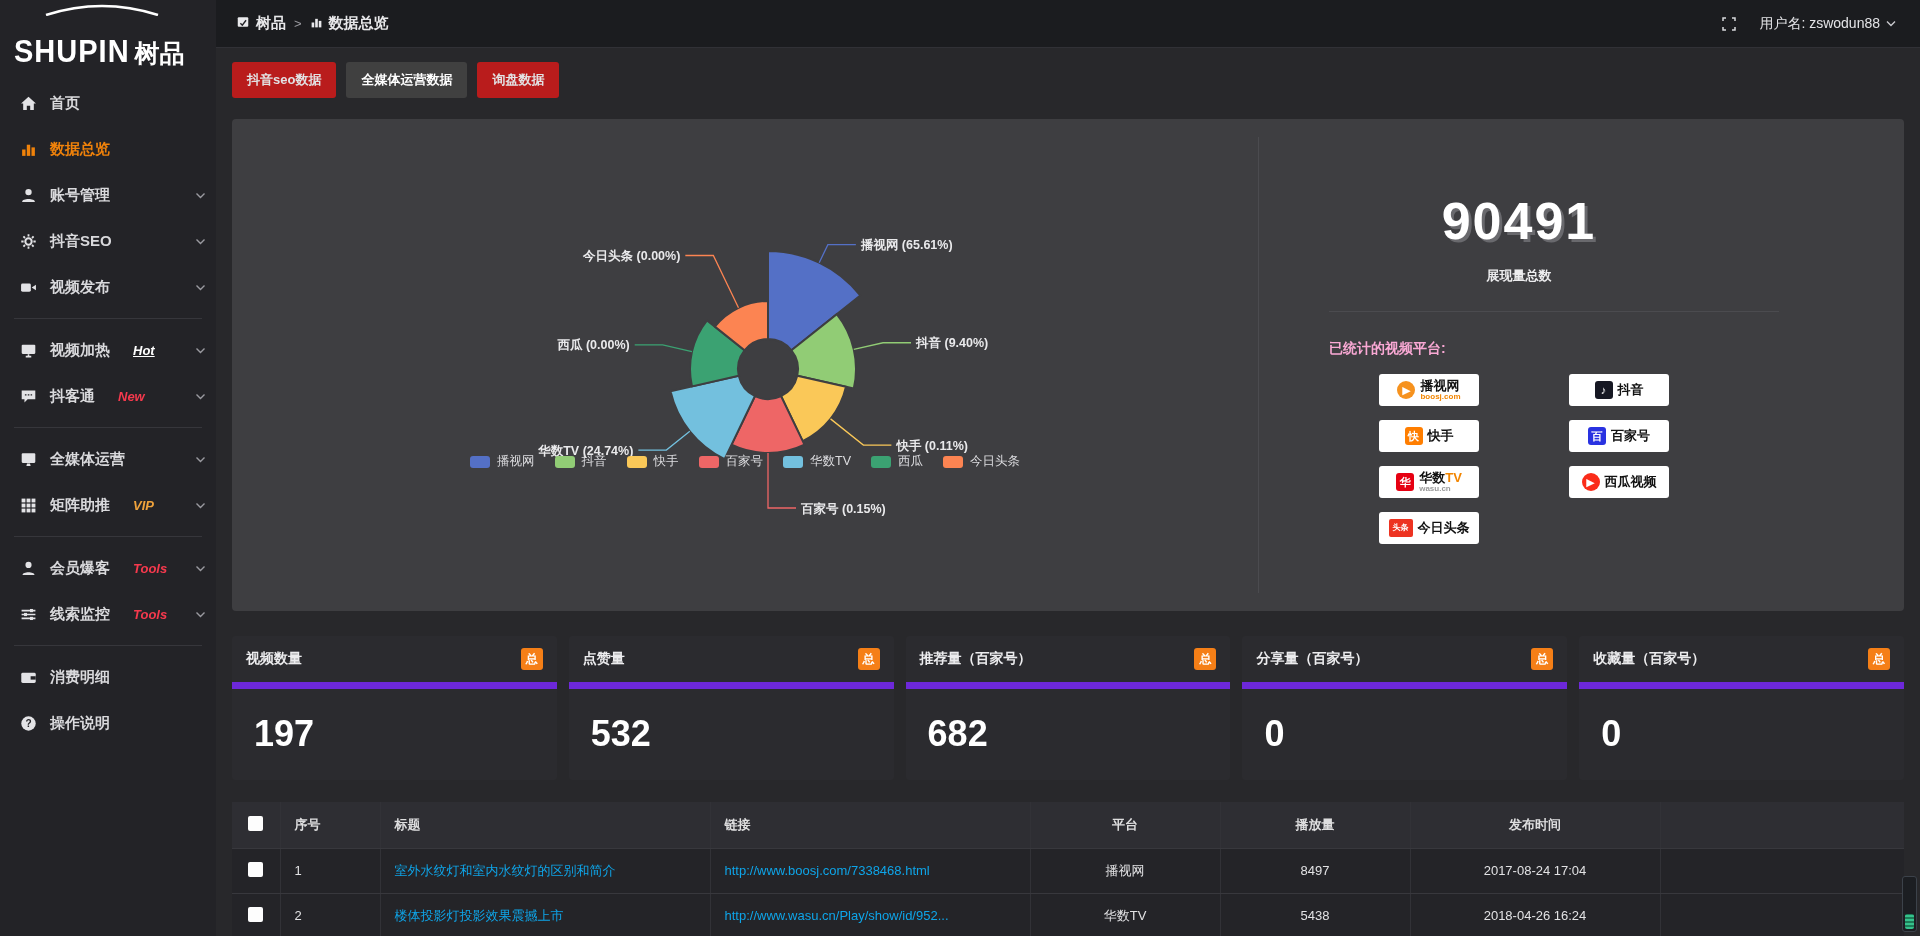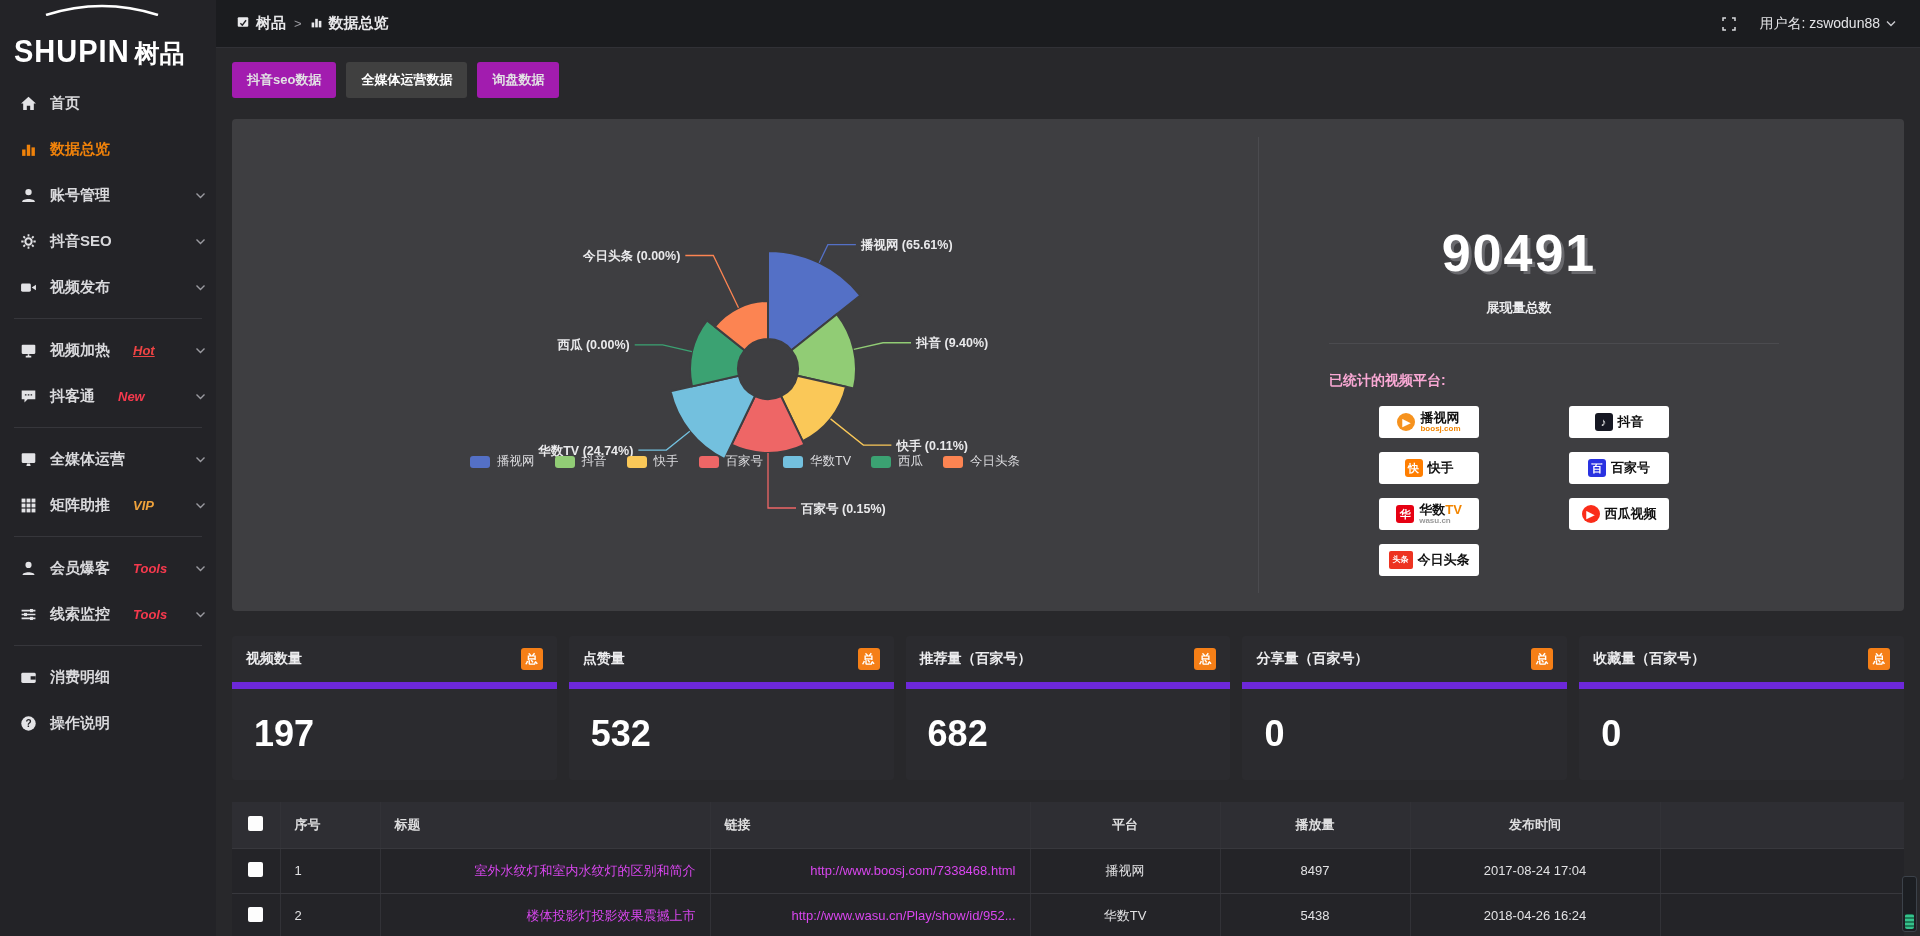--- a/index.html
+++ b/index.html
@@ -30,33 +30,33 @@
             display:flex; align-items:center; padding:0 24px 0 20px; flex-shrink:0; }
   .crumb { display:flex; align-items:center; gap:8px; font-size:15px; color:#e8e8ea; }
   .crumb-item { display:flex; align-items:center; gap:6px; font-weight:bold; cursor:pointer; }
   .crumb-sep { color:#9a9aa0; font-size:13px; }
   .topbar-right { margin-left:auto; display:flex; align-items:center; gap:22px; }
   .fs-icon { display:inline-flex; color:#d8d8db; cursor:pointer; }
   .user-name { font-size:14px; color:#e4e4e7; cursor:pointer; display:flex; align-items:center; gap:6px; }
   
   .content { flex:1; padding:14px 16px 0 16px; }
   .tabs { display:flex; gap:10px; }
-  .tab { background:#a21caf; color:#e2e2e4; font-size:13px; font-weight:bold;
+  .tab { background:#b91c1c; color:#e2e2e4; font-size:13px; font-weight:bold;
          padding:9px 15px; border-radius:3px; border:none; cursor:pointer;
          font-family:inherit; }
   .tab.active { background:#404040; color:#fff; }
   .panel { margin-top:21px; background:#3e3e41; border-radius:4px; height:492px; display:flex; }
   .chart-zone { width:1026px; position:relative; flex-shrink:0; }
   .chart-zone svg.pie { position:absolute; left:0; top:0; }
   .legend { position:absolute; left:0; top:334px; width:100%;
             display:flex; justify-content:center; gap:20px; }
   .legend-item { display:flex; align-items:center; gap:7px; font-size:12.5px; color:#dddde0; cursor:pointer; }
   .legend-marker { width:20px; height:12px; border-radius:3px; display:inline-block; }
   .v-divider { width:1px; background:#4b4b4f; margin:18px 0; }
-  .right-zone { flex:1; padding-top:104px; }
+  .right-zone { flex:1; padding-top:72px; }
   .big-number { width:520px; text-align:center; font-size:52px; font-weight:800; color:#fff;
                 text-shadow:3px 3px 0 rgba(140,140,145,.55); letter-spacing:2px; }
   .big-number-label { width:520px; text-align:center; font-size:13px; font-weight:bold;
                       color:#ededef; margin-top:16px; }
   .h-divider { width:450px; height:1px; background:#4b4b4f; margin:26px 0 0 70px; }
   .platforms-label { margin:28px 0 0 70px; font-size:14px; font-weight:bold; color:#f9a8d4; }
   .platform-grid { margin:16px 0 0 120px; display:grid; grid-template-columns:100px 100px;
                    column-gap:90px; row-gap:14px; }
   .platform-badge { width:100px; height:32px; background:#fff; border-radius:3px;
                     display:flex; align-items:center; justify-content:center; gap:5px; }
@@ -81,21 +81,21 @@
   .table-wrap { margin-top:22px; }
   table { width:100%; border-collapse:collapse; background:#242428; table-layout:fixed; }
   th, td { border-bottom:1px solid #38383d; border-right:1px solid #323237;
            font-size:13px; padding:0 14px; white-space:nowrap; overflow:hidden; }
   th:last-child, td:last-child { border-right:none; }
   thead th { background:#2e2e33; height:46px; color:#dededf; font-weight:bold; text-align:left; }
   tbody td { height:45px; color:#e2e2e4; }
   th.center, td.center { text-align:center; }
   .checkbox { width:15px; height:15px; background:#fdfdfd; border-radius:2px;
               display:inline-block; cursor:pointer; }
-  td.col-title, td.col-link { color:#d946ef;text-align:right; }
+  td.col-title, td.col-link { color:#0ea5e9; }
   td.col-link { cursor:pointer; }
   td.col-title { cursor:pointer; }
   
   .scroll-widget { position:absolute; right:3px; bottom:4px; width:15px; height:56px;
                    background:#1c1e22; border:1px solid #3c424a; border-radius:3px; }
   .scroll-thumb { position:absolute; bottom:2px; left:2px; right:2px; height:15px; border-radius:2px;
                   background:repeating-linear-gradient(0deg,#35c28c 0 2px,#1d7d58 2px 4px); }
 </style>
 </head>
 <body>
@@ -173,21 +173,21 @@
       </div>
       <div class="nav-divider"></div>
       <div class="nav-item">
         <span class="nicon">
           <svg width="17" height="17" viewBox="0 0 16 16">
             <rect x="1.6" y="2.6" width="12.8" height="8.6" rx="1" fill="currentColor"></rect>
             <path d="M8 11.5v2M5.4 13.8h5.2" stroke="currentColor" stroke-width="1.5"></path>
           </svg>
         </span>
         <span class="nav-label">视频加热</span>
-        <span class="nav-badge" style="color: #ef4444; text-decoration: underline;">Hot</span>
+        <span class="nav-badge" style="color: #ffffff; text-decoration: underline;">Hot</span>
         <span class="nav-chevron">
           <svg width="11" height="7" viewBox="0 0 10 7">
             <polyline points="1,1.5 5,5.5 9,1.5" stroke="currentColor" stroke-width="1.4" fill="none"></polyline>
           </svg>
         </span>
       </div>
       <div class="nav-item">
         <span class="nicon">
           <svg width="17" height="17" viewBox="0 0 16 16">
             <path d="M1.6 2.4h12.8v8.2H7.2l-3 3v-3H1.6z" fill="currentColor"></path>

